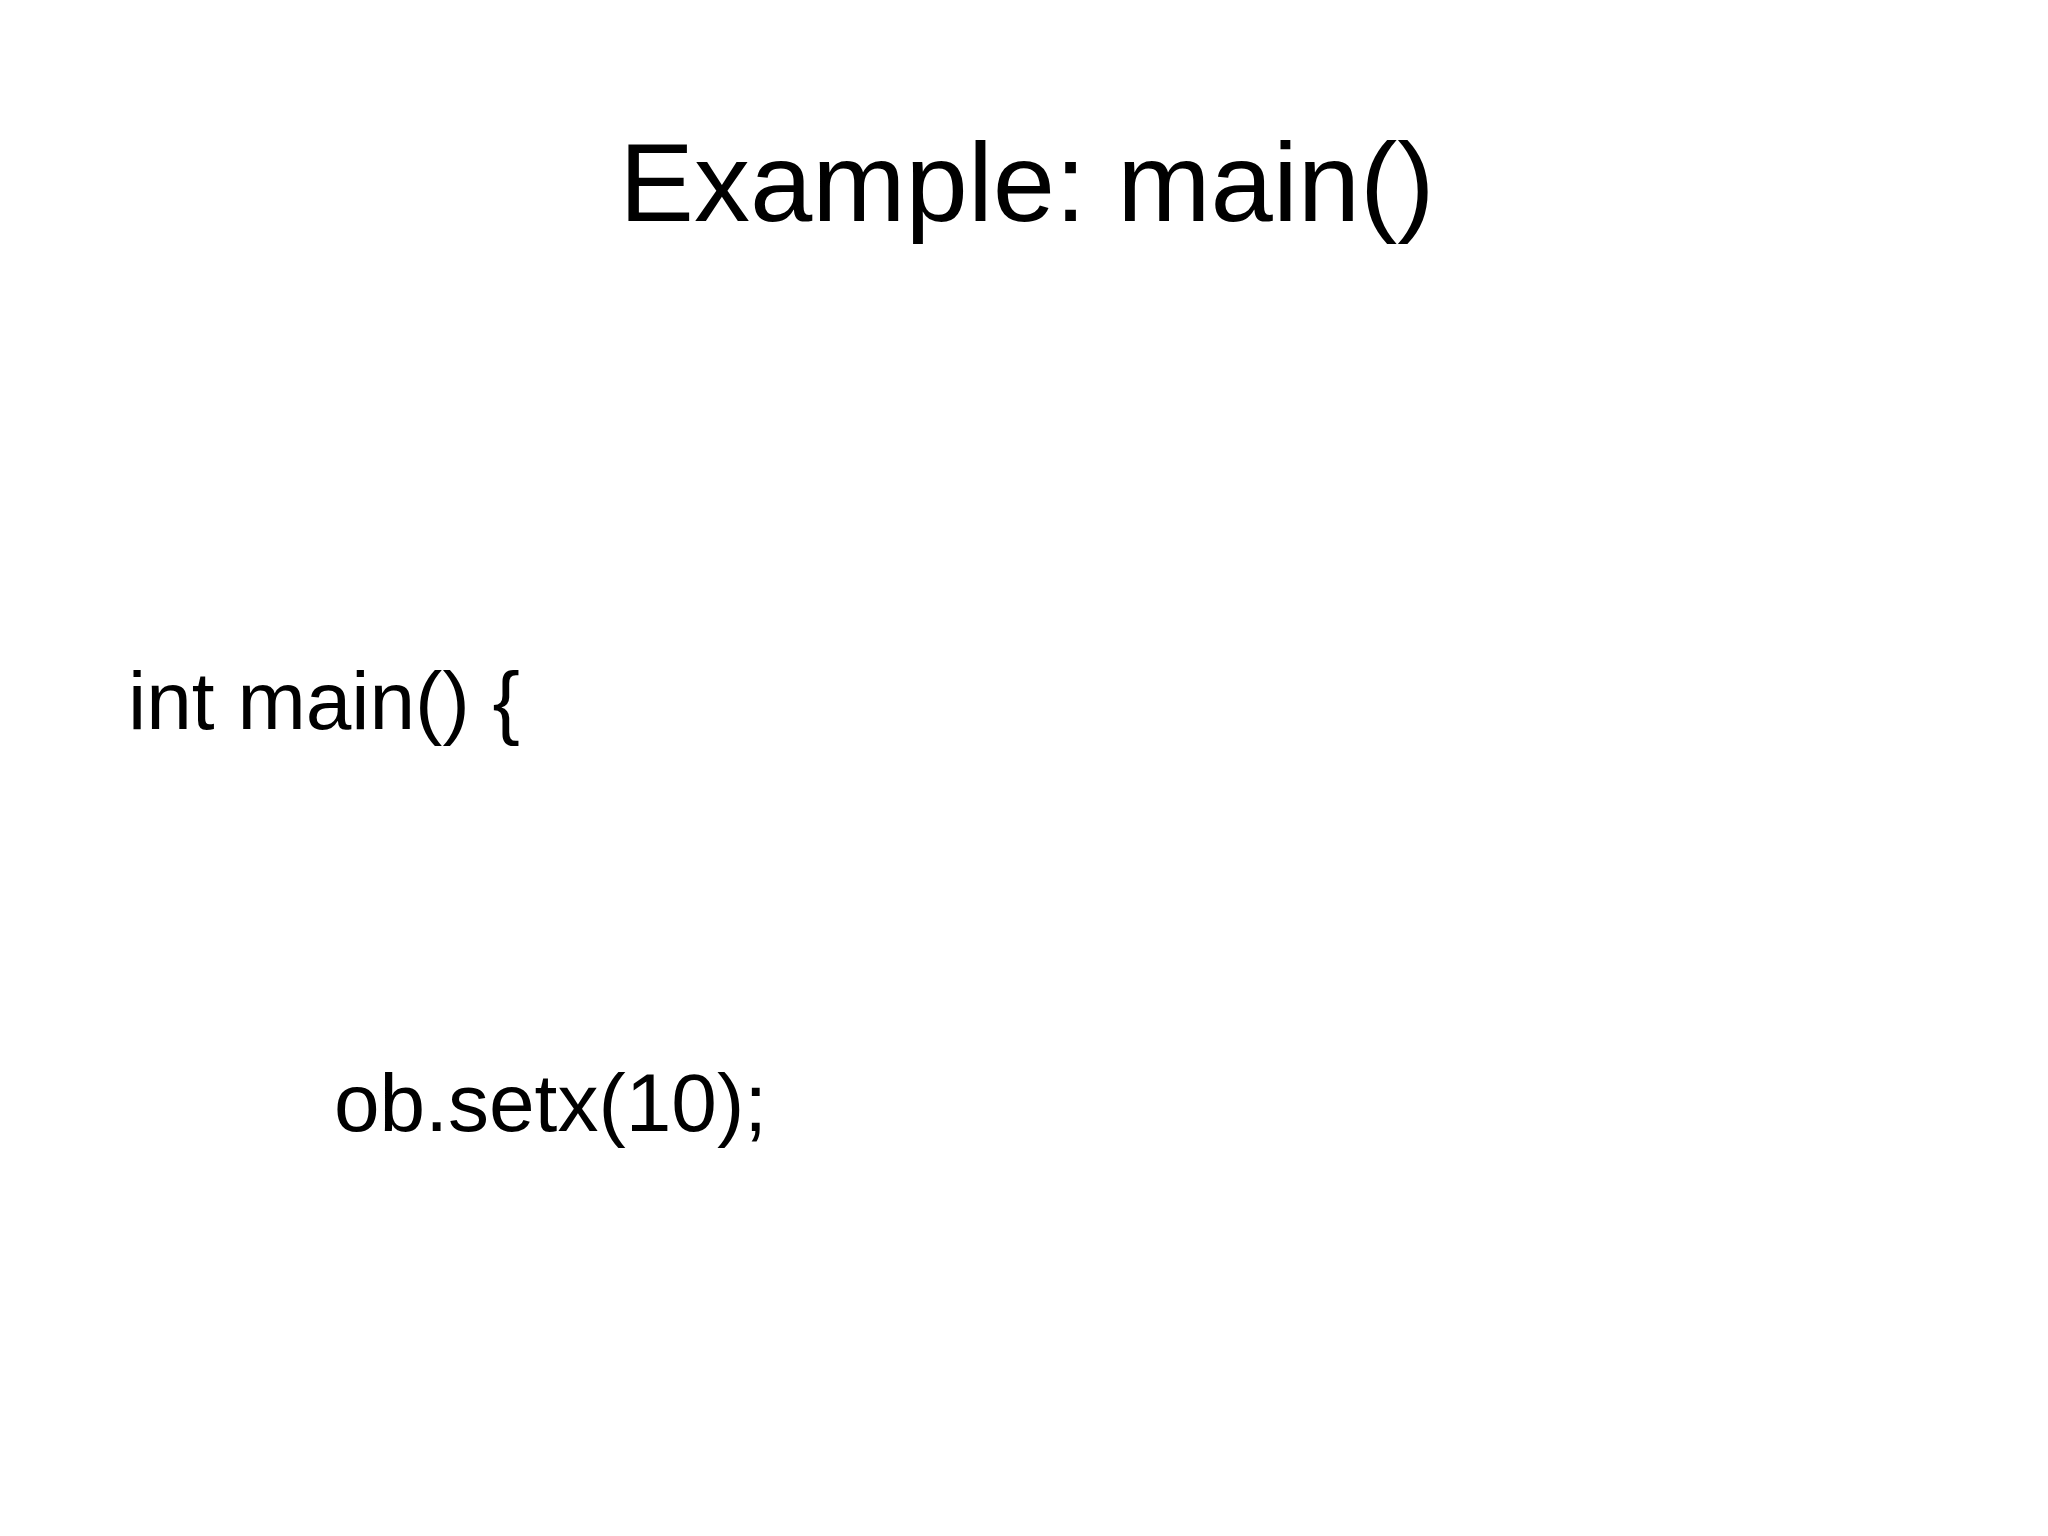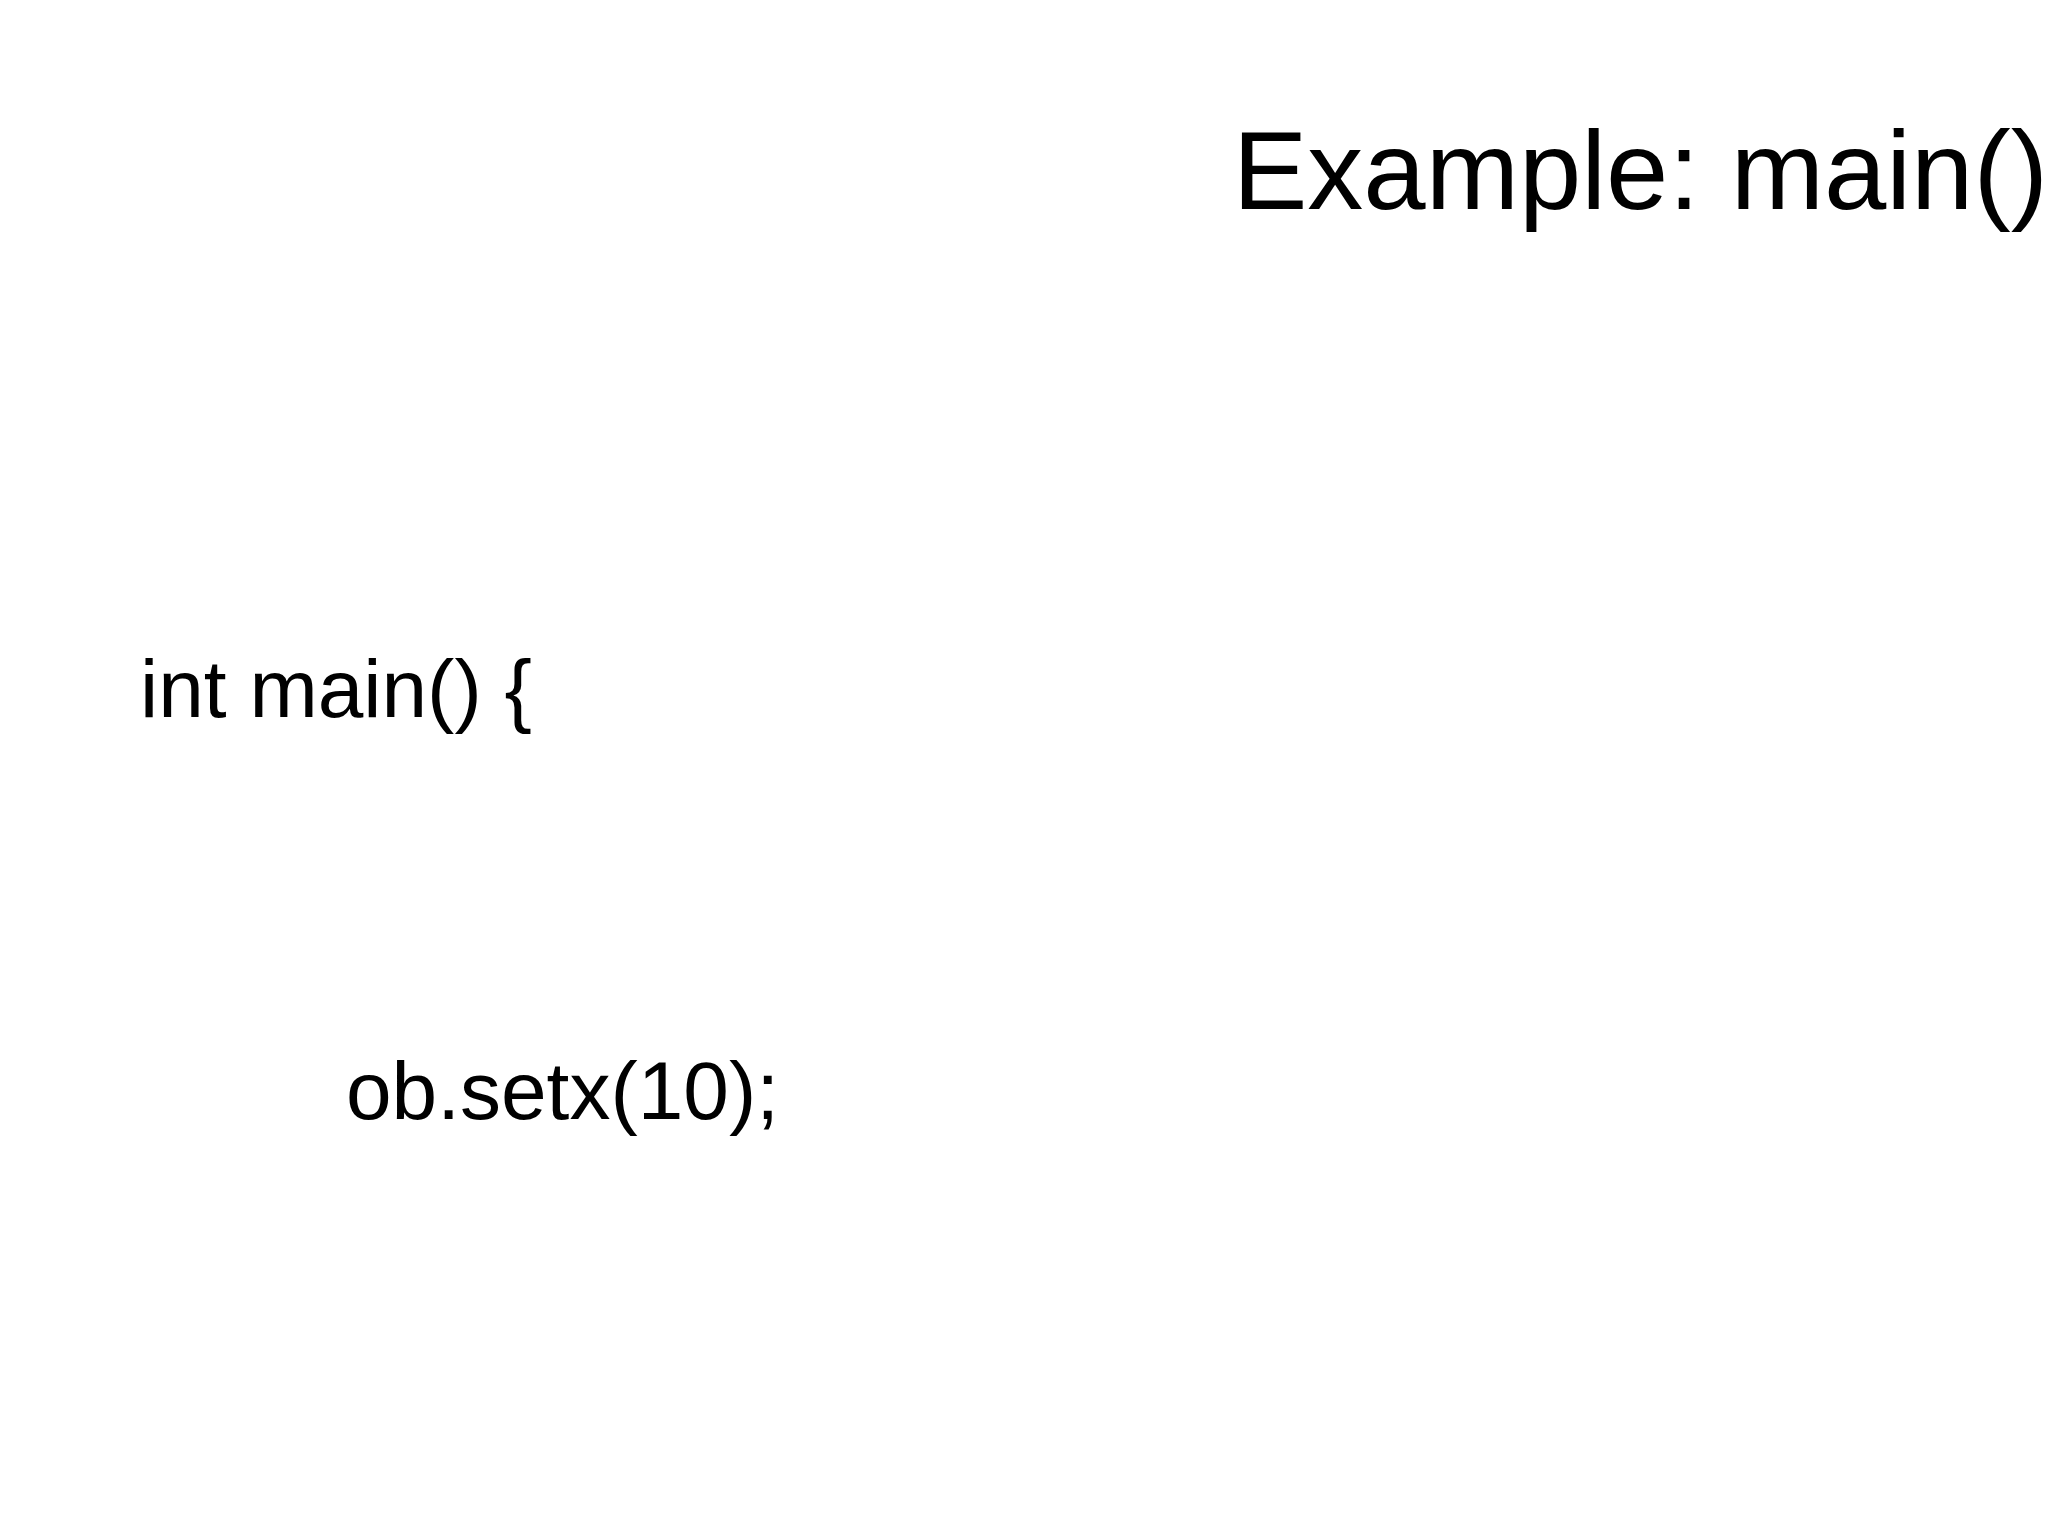--- a/index.html
+++ b/index.html
@@ -9,39 +9,38 @@
   .slide {
     position: relative;
     width: 2048px;
     height: 1536px;
     background: #ffffff;
     color: #000000;
     font-family: "Liberation Sans", sans-serif;
     overflow: hidden;
   }
   .title {
-    margin: 0;
+    margin: 12px;
     padding-top: 104px;
     font-size: 112px;
     line-height: 134px;
     font-weight: 400;
-    text-align: right;
+    text-align: center;
     letter-spacing: 0px;
     padding-left: 6px;
   }
   .code {
     margin: 116px 0 0 128px;
     font-size: 82px;
     line-height: 134px;
     font-weight: 400;
     white-space: pre;
   }
   .code-line {
     height: 134px;
-    margin-left: 12px;
   }
   .code-line.indented {
     padding-left: 206px;
   }
 </style>
 </head>
 <body>
 
 <div class="slide" style="background: rgb(255, 255, 255); color: rgb(0, 0, 0);">
   <h1 class="title">Example: main()</h1>

